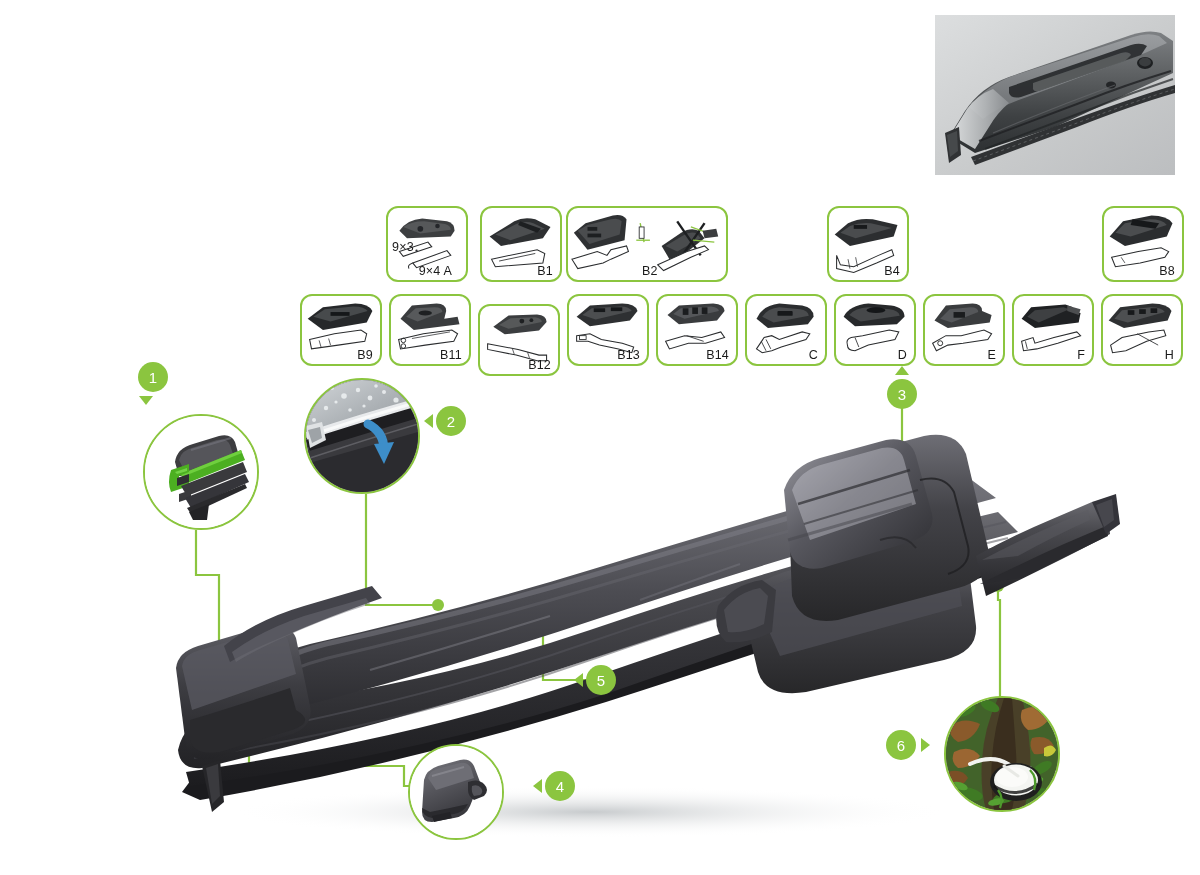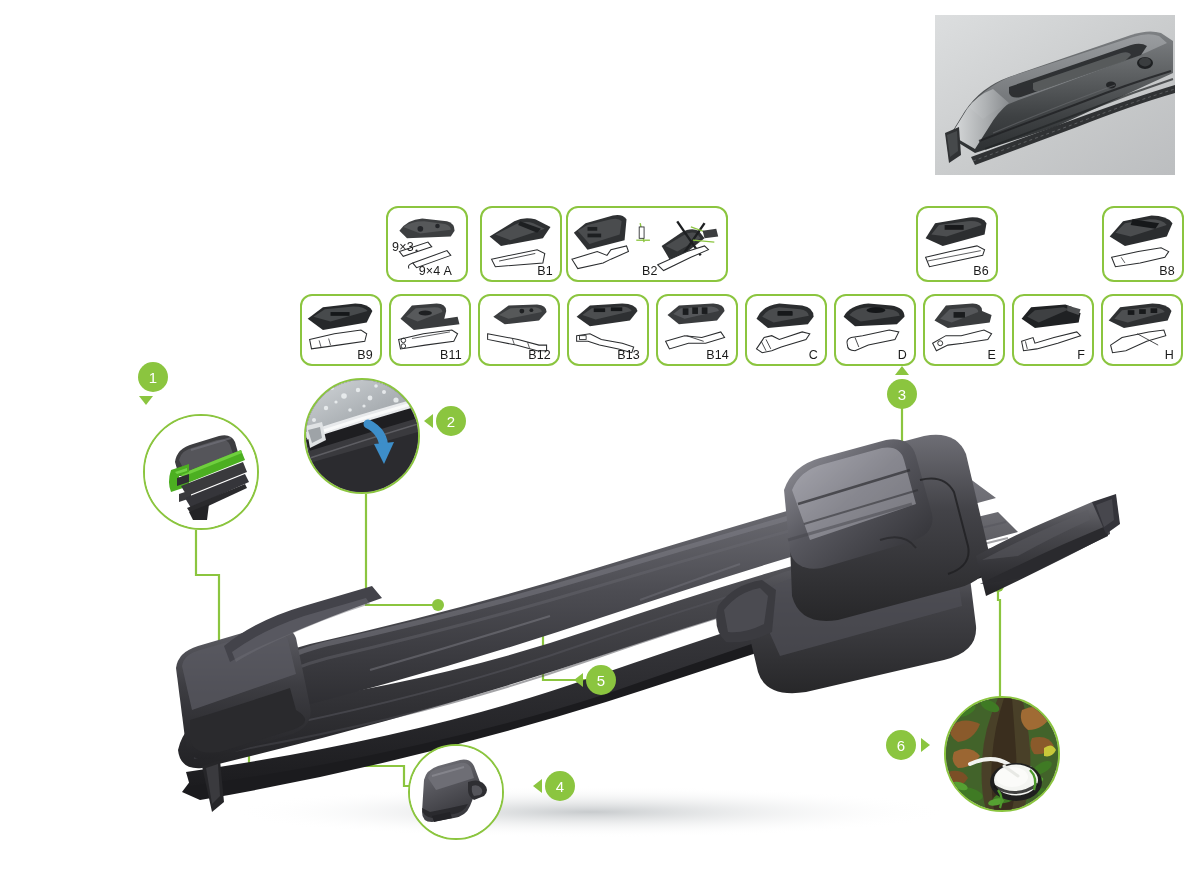--- a/index.html
+++ b/index.html
@@ -177,31 +177,32 @@
       <path d="M140 16 L116 52" stroke="#1d1f21" stroke-width="2.4"></path>
       <path d="M126 20 L148 28" stroke="#8bc53f" stroke-width="1.3"></path>
       <path d="M128 34 L150 36" stroke="#8bc53f" stroke-width="1.3"></path>
       <path d="M92 60 L122 46 L140 40 L144 44 L126 52 L98 66 Z" fill="#fff" stroke="#2b2d2f" stroke-width="1.1"></path>
       <path d="M138 24 L152 22 L154 30 L140 32 Z" fill="#3b3d3f"></path>
     </svg>
     <span class="adapter-label" style="right:auto;left:74px;bottom:2px;">B2</span>
   </div>
 
 
-
-  <div class="adapter-box" style="left:916px;top:206px;width:82px;height:76px;">
+  <div class="adapter-box" style="left:827px;top:206px;width:82px;height:76px;">
     <svg class="adapter-art" viewBox="0 0 82 76" preserveAspectRatio="none">
-      <path d="M8 32 L18 16 L54 10 Q68 9 72 16 L70 28 L26 40 Z" fill="#2c2e30"></path>
-      <path d="M14 28 L22 18 L52 14 Q64 13 67 18 L30 30 Z" fill="#4c4e50"></path>
-      <rect x="28" y="18" width="20" height="5" fill="#18191b"></rect>
-      <path d="M8 52 L34 46 L62 40 L70 44 L68 50 L40 56 L12 62 Z" fill="#fff" stroke="#2b2d2f" stroke-width="1.1"></path>
-      <path d="M10 56 L66 45" stroke="#2b2d2f" stroke-width="0.8"></path>
-    </svg>
-    <span class="adapter-label">B6</span>
-  </div>
+      <path d="M6 28 L20 16 Q32 10 46 12 L72 18 L68 30 L22 40 Z" fill="#2c2e30"></path>
+      <path d="M12 26 L22 19 Q32 15 44 16 L66 21 L28 32 Z" fill="#4a4c4e"></path>
+      <rect x="26" y="18" width="14" height="4" fill="#17191b"></rect>
+      <path d="M8 50 L12 60 L26 62 L52 50 L66 44 L68 50 L50 58 L26 68 L8 64 Z" fill="#fff" stroke="#2b2d2f" stroke-width="1.1"></path>
+      <path d="M20 54 L22 64" stroke="#2b2d2f" stroke-width="0.8"></path>
+      <path d="M28 52 L30 62" stroke="#2b2d2f" stroke-width="0.8"></path>
+    </svg>
+    <span class="adapter-label">B4</span>
+  </div>
+
 
 
   <div class="adapter-box" style="left:1094px;top:206px;width:82px;height:76px;margin-left:8px;">
     <svg class="adapter-art" viewBox="0 0 82 76" preserveAspectRatio="none">
       <path d="M6 30 L20 14 L50 8 Q66 8 72 16 L66 30 L22 40 Z" fill="#2b2d2f"></path>
       <path d="M12 26 L22 16 L48 12 Q62 12 66 18 L28 30 Z" fill="#4b4d4f"></path>
       <path d="M30 12 L58 16 L54 22 L28 18 Z" fill="#16181a"></path>
       <path d="M8 52 L36 46 L60 42 L68 46 L64 52 L38 58 L12 62 Z" fill="#fff" stroke="#2b2d2f" stroke-width="1.1"></path>
       <path d="M18 52 L22 58" stroke="#2b2d2f" stroke-width="0.8"></path>
     </svg>
@@ -226,21 +227,21 @@
       <path d="M16 22 L26 13 L46 12 Q54 12 54 17 L28 27 Z" fill="#57595b"></path>
       <ellipse cx="36" cy="18" rx="7" ry="2.6" fill="#1e2022"></ellipse>
       <path d="M8 46 L34 40 L64 36 L70 40 L66 48 L36 52 L10 56 Z" fill="#fff" stroke="#2b2d2f" stroke-width="1.1"></path>
       <circle cx="13" cy="47" r="2.4" fill="none" stroke="#2b2d2f" stroke-width="1"></circle>
       <circle cx="13" cy="53" r="2.4" fill="none" stroke="#2b2d2f" stroke-width="1"></circle>
       <path d="M22 45 L62 38" stroke="#2b2d2f" stroke-width="0.8"></path>
     </svg>
     <span class="adapter-label">B11</span>
   </div>
 
-  <div class="adapter-box" style="left:478px;top:294px;width:82px;height:72px;text-align:right;">
+  <div class="adapter-box" style="left:478px;top:304px;width:82px;height:72px;text-align:right;">
     <svg class="adapter-art" viewBox="0 0 82 72" preserveAspectRatio="none">
       <path d="M14 22 L30 10 L60 9 Q70 10 70 17 L62 26 L26 30 Z" fill="#3b3d3f"></path>
       <path d="M20 20 L32 13 L58 12 Q65 13 65 17 L30 24 Z" fill="#565859"></path>
       <circle cx="44" cy="16" r="2.6" fill="#1e2022"></circle>
       <circle cx="54" cy="15" r="2" fill="#1e2022"></circle>
       <path d="M8 40 L40 46 L62 52 L70 52 L70 58 L60 58 L38 52 L8 46 Z" fill="#fff" stroke="#2b2d2f" stroke-width="1.1"></path>
       <path d="M34 45 L36 51" stroke="#2b2d2f" stroke-width="0.8"></path>
       <path d="M50 49 L52 55" stroke="#2b2d2f" stroke-width="0.8"></path>
     </svg>
     <span class="adapter-label">B12</span>

